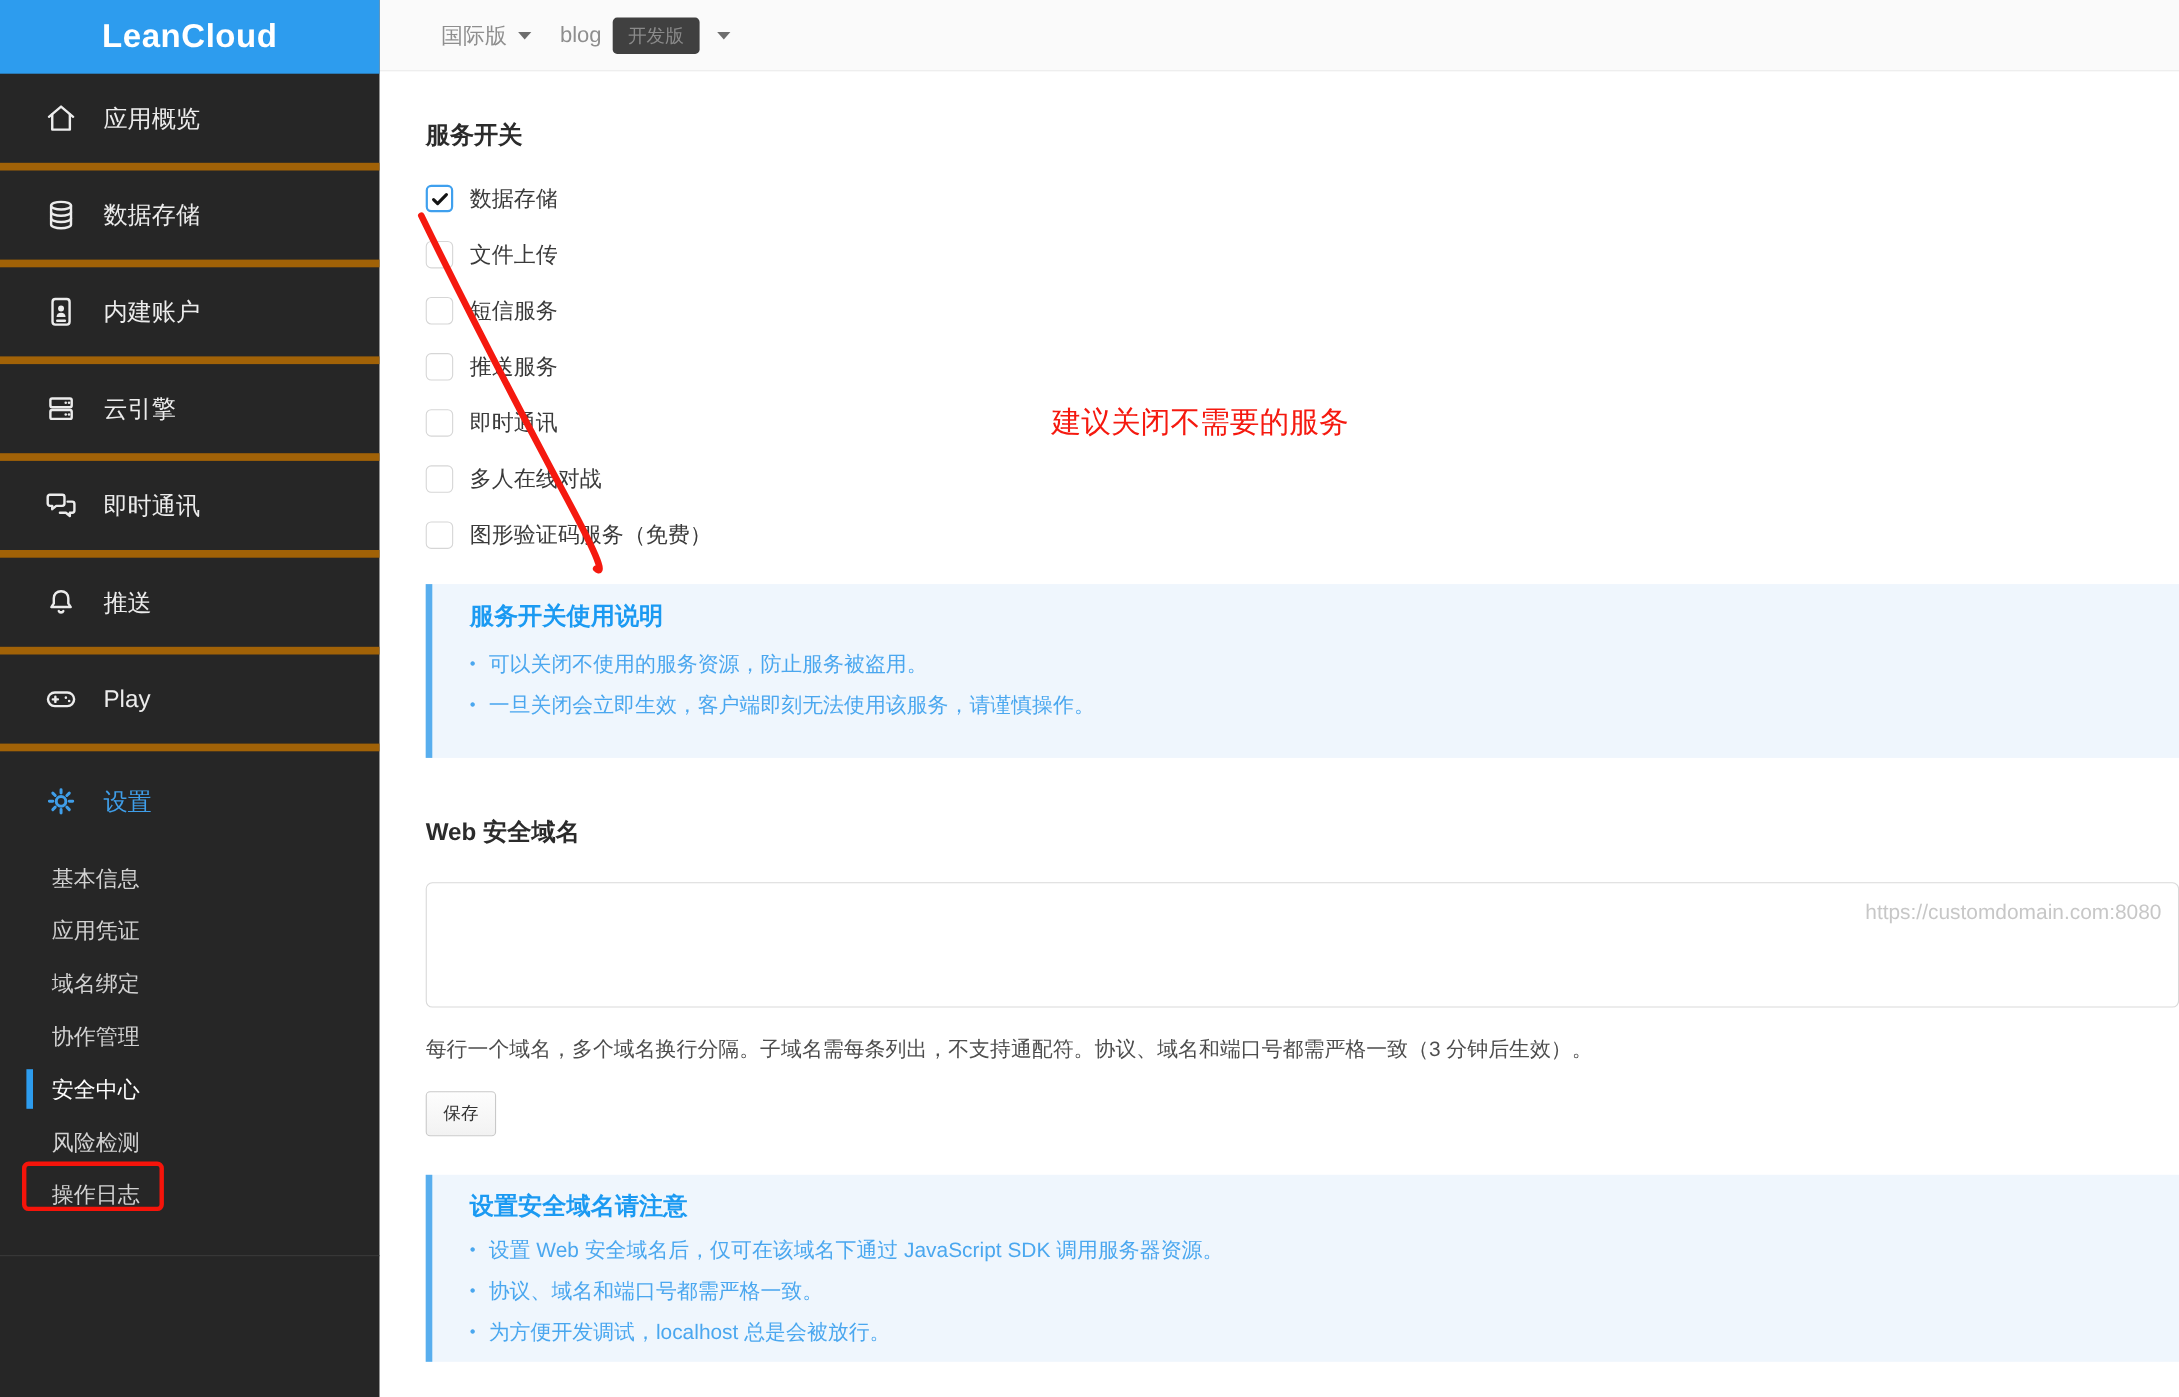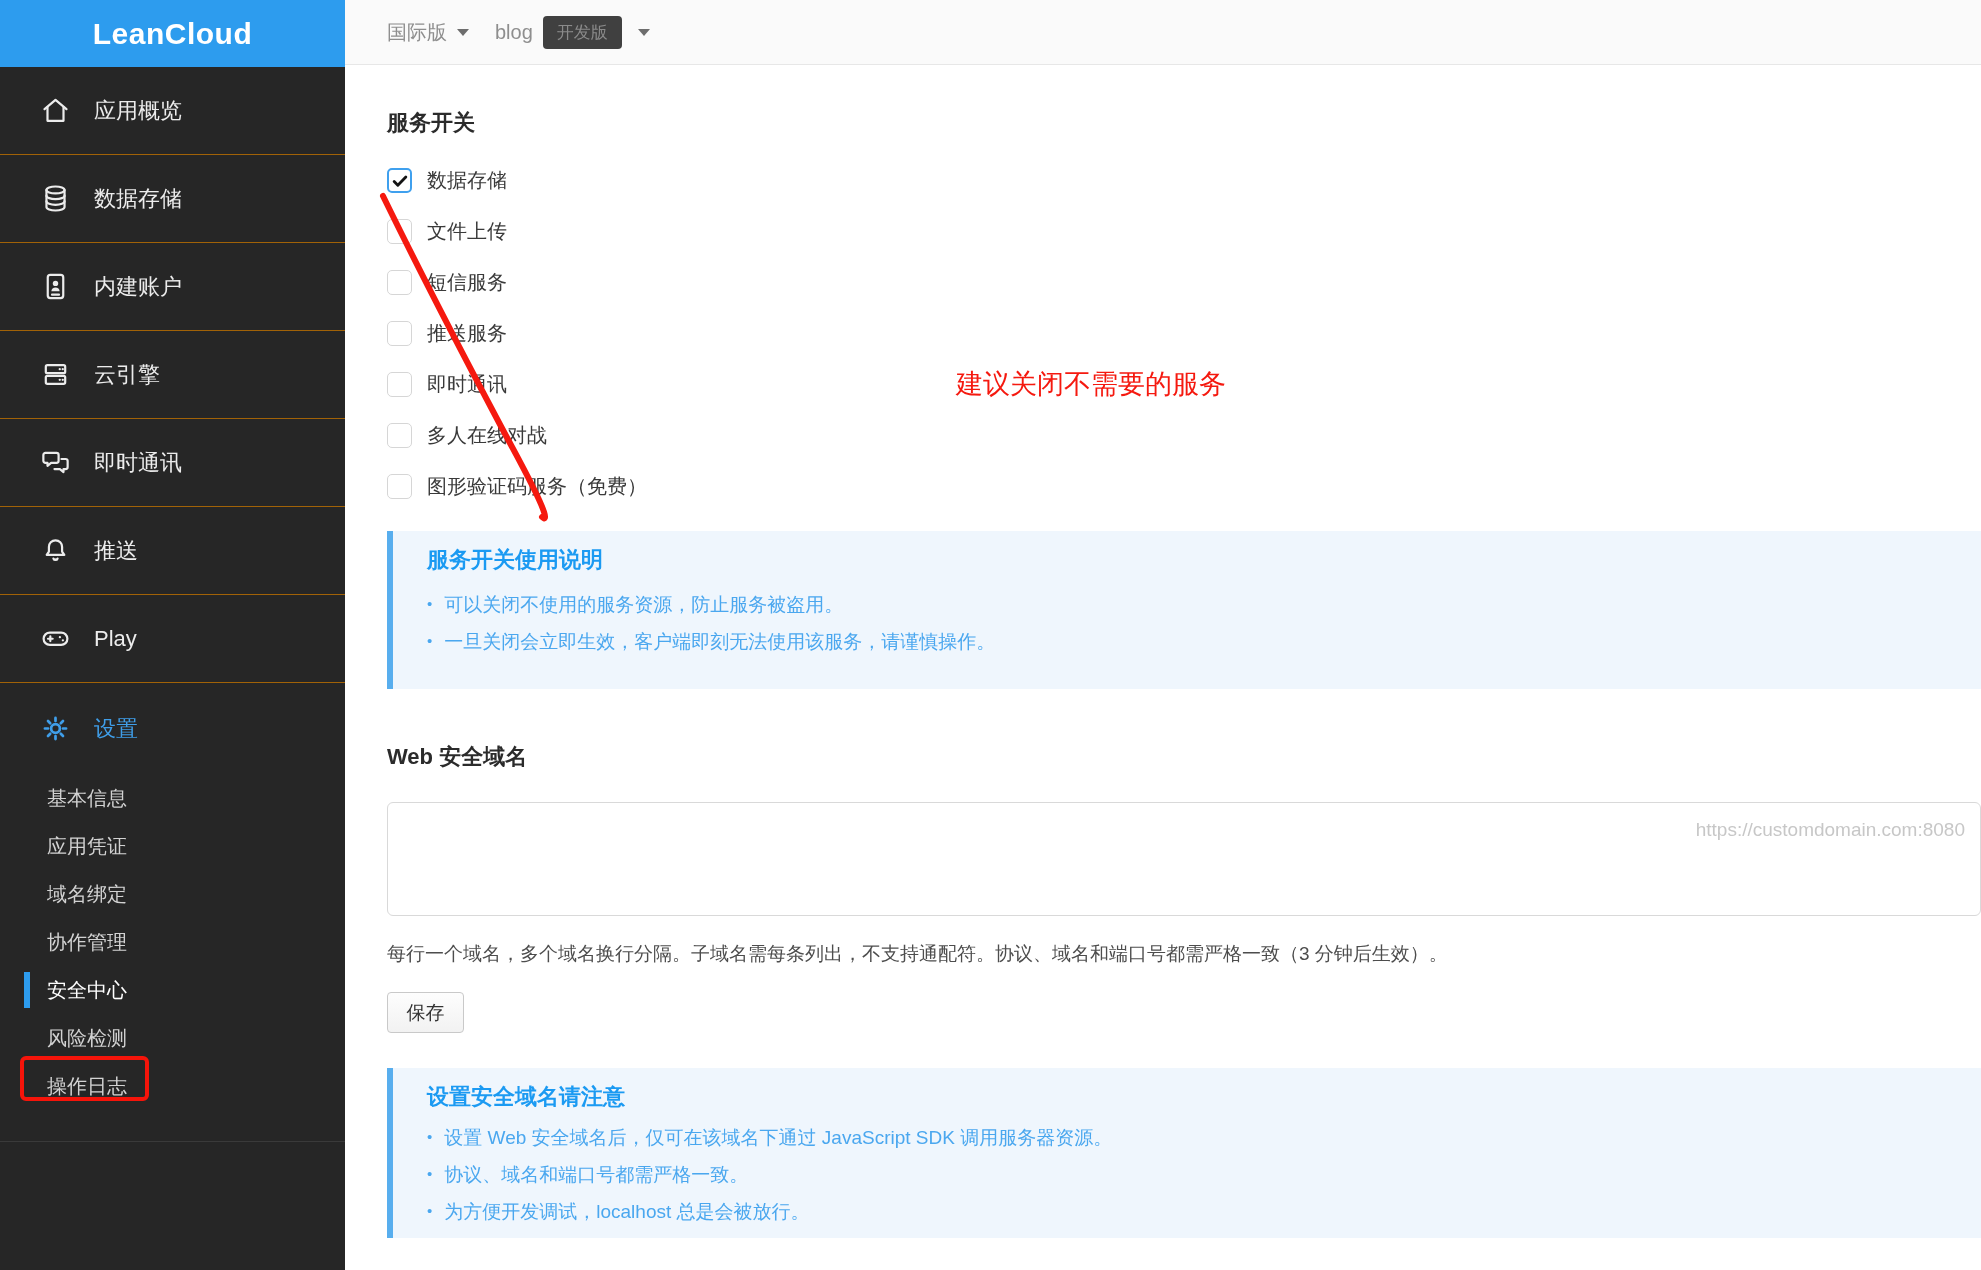--- a/index.html
+++ b/index.html
@@ -5,36 +5,36 @@
   html,body{margin:0;padding:0;background:#fff;}
   *{box-sizing:border-box;}
   body{font-family:"Liberation Sans","DejaVu Sans",sans-serif;}
   #app{position:relative;width:1981px;height:1270px;background:#fff;overflow:hidden;}
 
   
   .sidebar{position:absolute;left:0;top:0;width:345px;height:1270px;background:#262626;z-index:2;}
   .logo{height:67px;background:#2d9cee;display:flex;align-items:center;justify-content:center;
         color:#fff;font-size:30px;font-weight:bold;letter-spacing:.5px;}
   .nav-item{height:88px;display:flex;align-items:center;padding-left:40px;gap:23px;
-            border-bottom:1px solid #a16207;color:#ececec;font-size:22px;cursor:pointer;}
+            border-bottom:7px solid #a16207;color:#ececec;font-size:22px;cursor:pointer;}
   .nav-item svg{width:31px;height:31px;flex:0 0 31px;}
   .nav-item.active-group{border-bottom:none;color:#3f9ee9;height:91px;}
   .sub-list{color:#d2d2d2;}
   .sub-item{position:relative;height:48px;display:flex;align-items:center;padding-left:47px;
             font-size:20px;cursor:pointer;}
   .sub-item.active{color:#ffffff;}
   .active-bar{position:absolute;left:24px;top:6px;width:6px;height:36px;background:#2d9cee;}
   .sidebar-footer{margin-top:31px;border-top:1px solid #3a3a3a;height:40px;}
   .anno-box{position:absolute;left:20px;top:1056px;width:129px;height:45px;
             border:4px solid #f5140a;border-radius:6px;z-index:6;pointer-events:none;}
 
   
   .topbar{position:absolute;left:345px;top:0;right:0;height:65px;background:#fafafa;
           border-bottom:1px solid #e7e7e7;display:flex;align-items:center;
-          padding-left:42px;color:#8e8e8e;font-size:20px;}
+          padding-left:56px;color:#8e8e8e;font-size:20px;}
   .tb-group{display:flex;align-items:center;gap:10px;cursor:pointer;}
   .caret{width:0;height:0;border-left:6px solid transparent;border-right:6px solid transparent;
          border-top:7px solid #6d6d6d;display:inline-block;}
   .tb-sep{width:26px;}
   .badge{background:#404040;color:#8a8a8a;font-size:17px;padding:5px 14px;border-radius:4px;}
 
   
   .main{position:absolute;left:345px;top:65px;right:0;bottom:0;background:#fff;}
   .h-block{position:absolute;left:42px;font-size:22px;font-weight:bold;color:#2b2b2b;}
   .cb-list{position:absolute;left:42px;top:90px;z-index:1;}
@@ -57,21 +57,21 @@
   .note li::before{content:"•";margin-right:12px;font-size:15px;position:relative;top:-2px;}
   .note1{top:466px;height:158px;}
   .note2{top:1003px;height:170px;}
   .note2 ul{margin-top:8px;}
 
   .domain-area{position:absolute;left:42px;right:0;top:737px;height:114px;border:1px solid #d9d9d9;
                border-radius:6px;font-size:19px;color:#333;padding:16px 15px;resize:none;
                font-family:"Liberation Sans","DejaVu Sans",sans-serif;outline:none;text-align:right;}
   .domain-area::placeholder{color:#c7c7c7;}
   .help-text{position:absolute;left:42px;top:876px;font-size:19px;color:#4d4d4d;}
-  .save-btn{position:absolute;left:42px;top:927px;width:77px;height:41px;font-size:19px;color:#333;
+  .save-btn{position:absolute;left:42px;top:927px;width:64px;height:41px;font-size:16px;color:#333;
             background:linear-gradient(#fdfdfd,#f2f2f2);border:1px solid #c9c9c9;border-radius:4px;
             cursor:pointer;font-family:"Liberation Sans","DejaVu Sans",sans-serif;}
 </style>
 </head>
 <body>
 
 <div id="app">
 
   <div class="sidebar">
     <div class="logo">LeanCloud</div>

